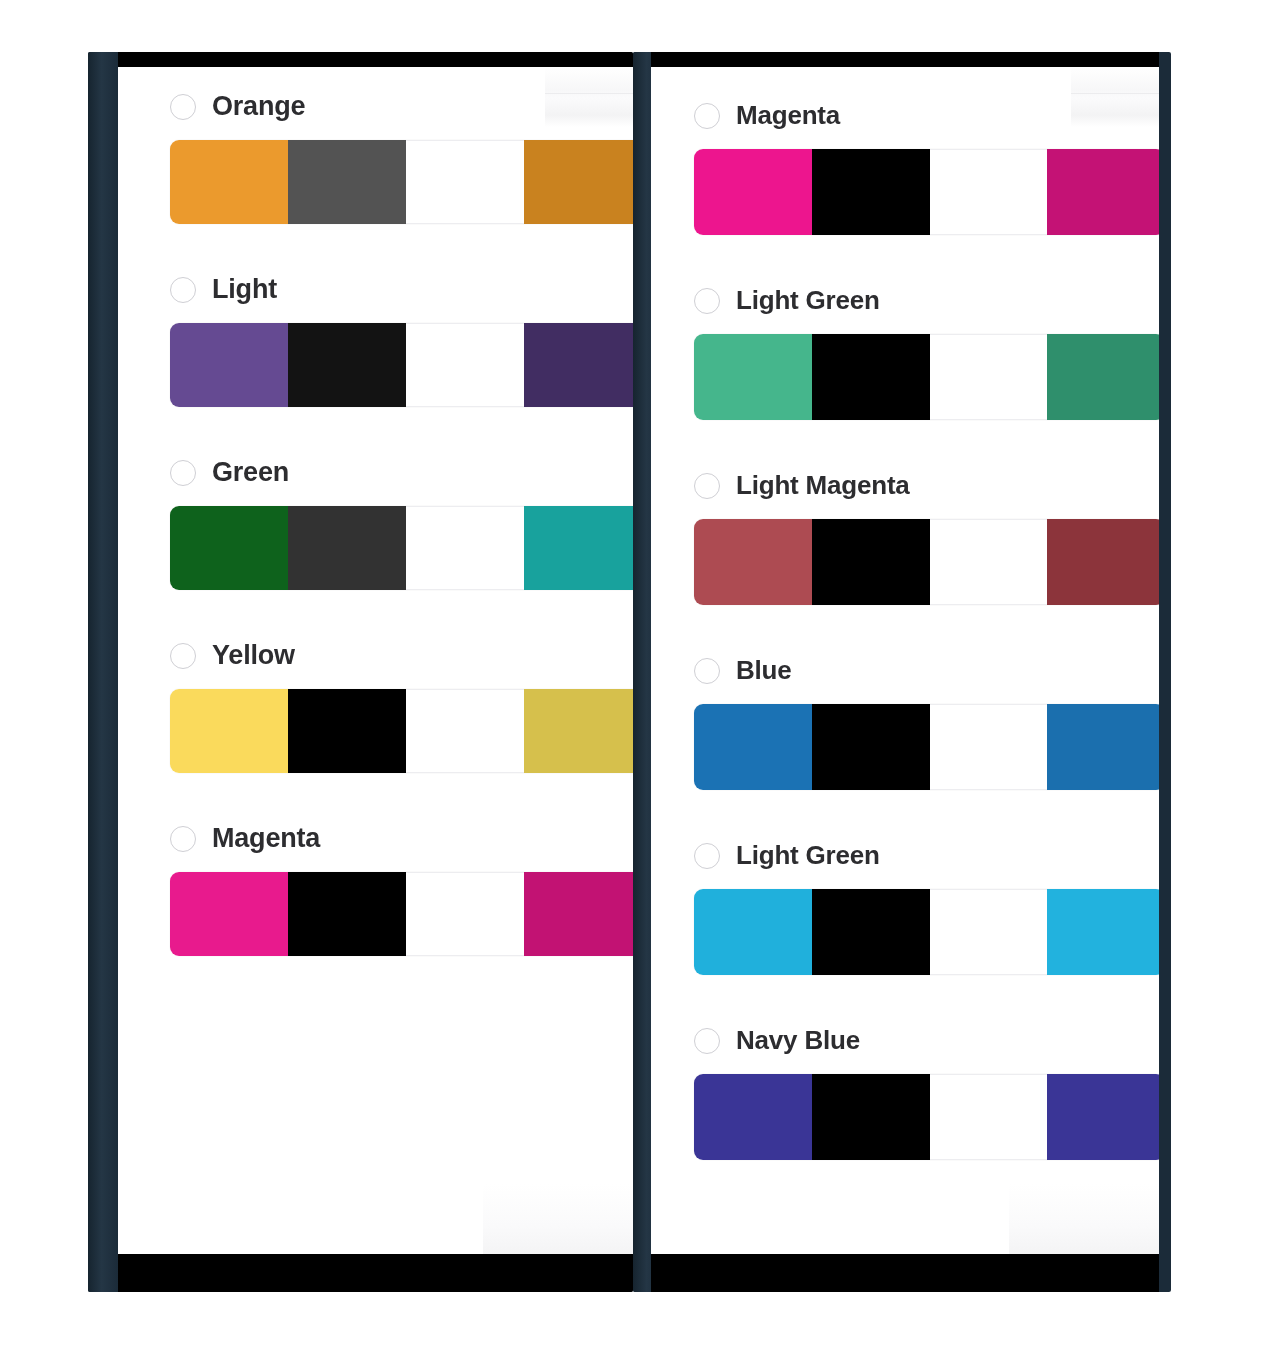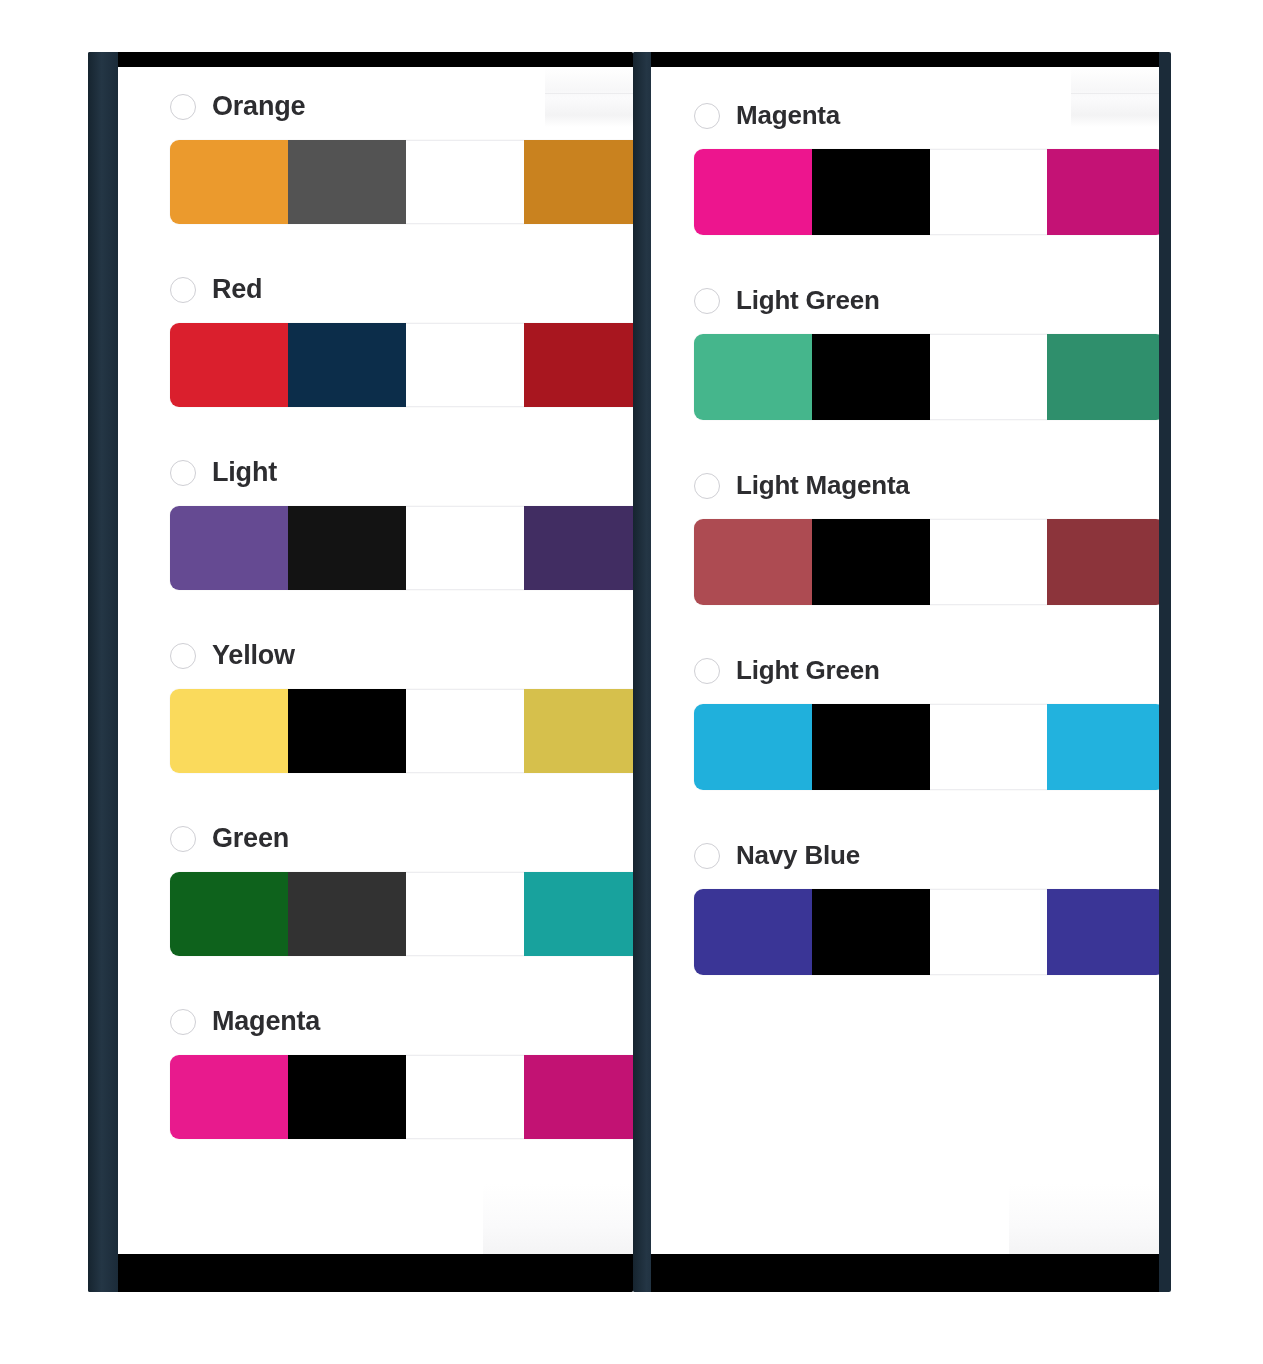--- a/index.html
+++ b/index.html
@@ -189,63 +189,51 @@
                   <div class="swatch-bar">
                     <div class="swatch" style="background: rgb(235, 154, 45);"></div>
                     <div class="swatch" style="background: rgb(83, 83, 83);"></div>
                     <div class="swatch is-white" style="background: rgb(255, 255, 255);"></div>
                     <div class="swatch" style="background: rgb(201, 130, 31);"></div>
                   </div>
                 </div>
                 <div class="color-item">
                   <div class="item-head">
                     <span class="radio"></span>
-                    <span class="item-label">Red</span>
-                  </div>
-                  <div class="swatch-bar">
-                    <div class="swatch" style="background: rgb(218, 31, 45);"></div>
-                    <div class="swatch" style="background: rgb(12, 45, 74);"></div>
-                    <div class="swatch is-white" style="background: rgb(255, 255, 255);"></div>
-                    <div class="swatch" style="background: rgb(168, 22, 31);"></div>
-                  </div>
-                </div>
-                <div class="color-item">
-                  <div class="item-head">
-                    <span class="radio"></span>
                     <span class="item-label">Light</span>
                   </div>
                   <div class="swatch-bar">
                     <div class="swatch" style="background: rgb(101, 74, 146);"></div>
                     <div class="swatch" style="background: rgb(19, 19, 19);"></div>
                     <div class="swatch is-white" style="background: rgb(255, 255, 255);"></div>
                     <div class="swatch" style="background: rgb(65, 45, 98);"></div>
                   </div>
                 </div>
                 <div class="color-item">
                   <div class="item-head">
                     <span class="radio"></span>
-                    <span class="item-label">Yellow</span>
-                  </div>
-                  <div class="swatch-bar">
-                    <div class="swatch" style="background: rgb(250, 218, 92);"></div>
-                    <div class="swatch" style="background: rgb(0, 0, 0);"></div>
-                    <div class="swatch is-white" style="background: rgb(255, 255, 255);"></div>
-                    <div class="swatch" style="background: rgb(214, 192, 76);"></div>
-                  </div>
-                </div>
-                <div class="color-item">
-                  <div class="item-head">
-                    <span class="radio"></span>
                     <span class="item-label">Green</span>
                   </div>
                   <div class="swatch-bar">
                     <div class="swatch" style="background: rgb(14, 98, 28);"></div>
                     <div class="swatch" style="background: rgb(50, 50, 50);"></div>
                     <div class="swatch is-white" style="background: rgb(255, 255, 255);"></div>
                     <div class="swatch" style="background: rgb(24, 162, 157);"></div>
+                  </div>
+                </div>
+                <div class="color-item">
+                  <div class="item-head">
+                    <span class="radio"></span>
+                    <span class="item-label">Yellow</span>
+                  </div>
+                  <div class="swatch-bar">
+                    <div class="swatch" style="background: rgb(250, 218, 92);"></div>
+                    <div class="swatch" style="background: rgb(0, 0, 0);"></div>
+                    <div class="swatch is-white" style="background: rgb(255, 255, 255);"></div>
+                    <div class="swatch" style="background: rgb(214, 192, 76);"></div>
                   </div>
                 </div>
                 <div class="color-item">
                   <div class="item-head">
                     <span class="radio"></span>
                     <span class="item-label">Magenta</span>
                   </div>
                   <div class="swatch-bar">
                     <div class="swatch" style="background: rgb(232, 26, 141);"></div>
                     <div class="swatch" style="background: rgb(0, 0, 0);"></div>
@@ -299,20 +287,32 @@
                   <div class="swatch-bar">
                     <div class="swatch" style="background: rgb(173, 75, 82);"></div>
                     <div class="swatch" style="background: rgb(0, 0, 0);"></div>
                     <div class="swatch is-white" style="background: rgb(255, 255, 255);"></div>
                     <div class="swatch" style="background: rgb(140, 52, 59);"></div>
                   </div>
                 </div>
                 <div class="color-item">
                   <div class="item-head">
                     <span class="radio"></span>
+                    <span class="item-label">Blue</span>
+                  </div>
+                  <div class="swatch-bar">
+                    <div class="swatch" style="background: rgb(27, 114, 180);"></div>
+                    <div class="swatch" style="background: rgb(0, 0, 0);"></div>
+                    <div class="swatch is-white" style="background: rgb(255, 255, 255);"></div>
+                    <div class="swatch" style="background: rgb(27, 111, 174);"></div>
+                  </div>
+                </div>
+                <div class="color-item">
+                  <div class="item-head">
+                    <span class="radio"></span>
                     <span class="item-label">Light Green</span>
                   </div>
                   <div class="swatch-bar">
                     <div class="swatch" style="background: rgb(32, 176, 220);"></div>
                     <div class="swatch" style="background: rgb(0, 0, 0);"></div>
                     <div class="swatch is-white" style="background: rgb(255, 255, 255);"></div>
                     <div class="swatch" style="background: rgb(34, 178, 222);"></div>
                   </div>
                 </div>
                 <div class="color-item">

